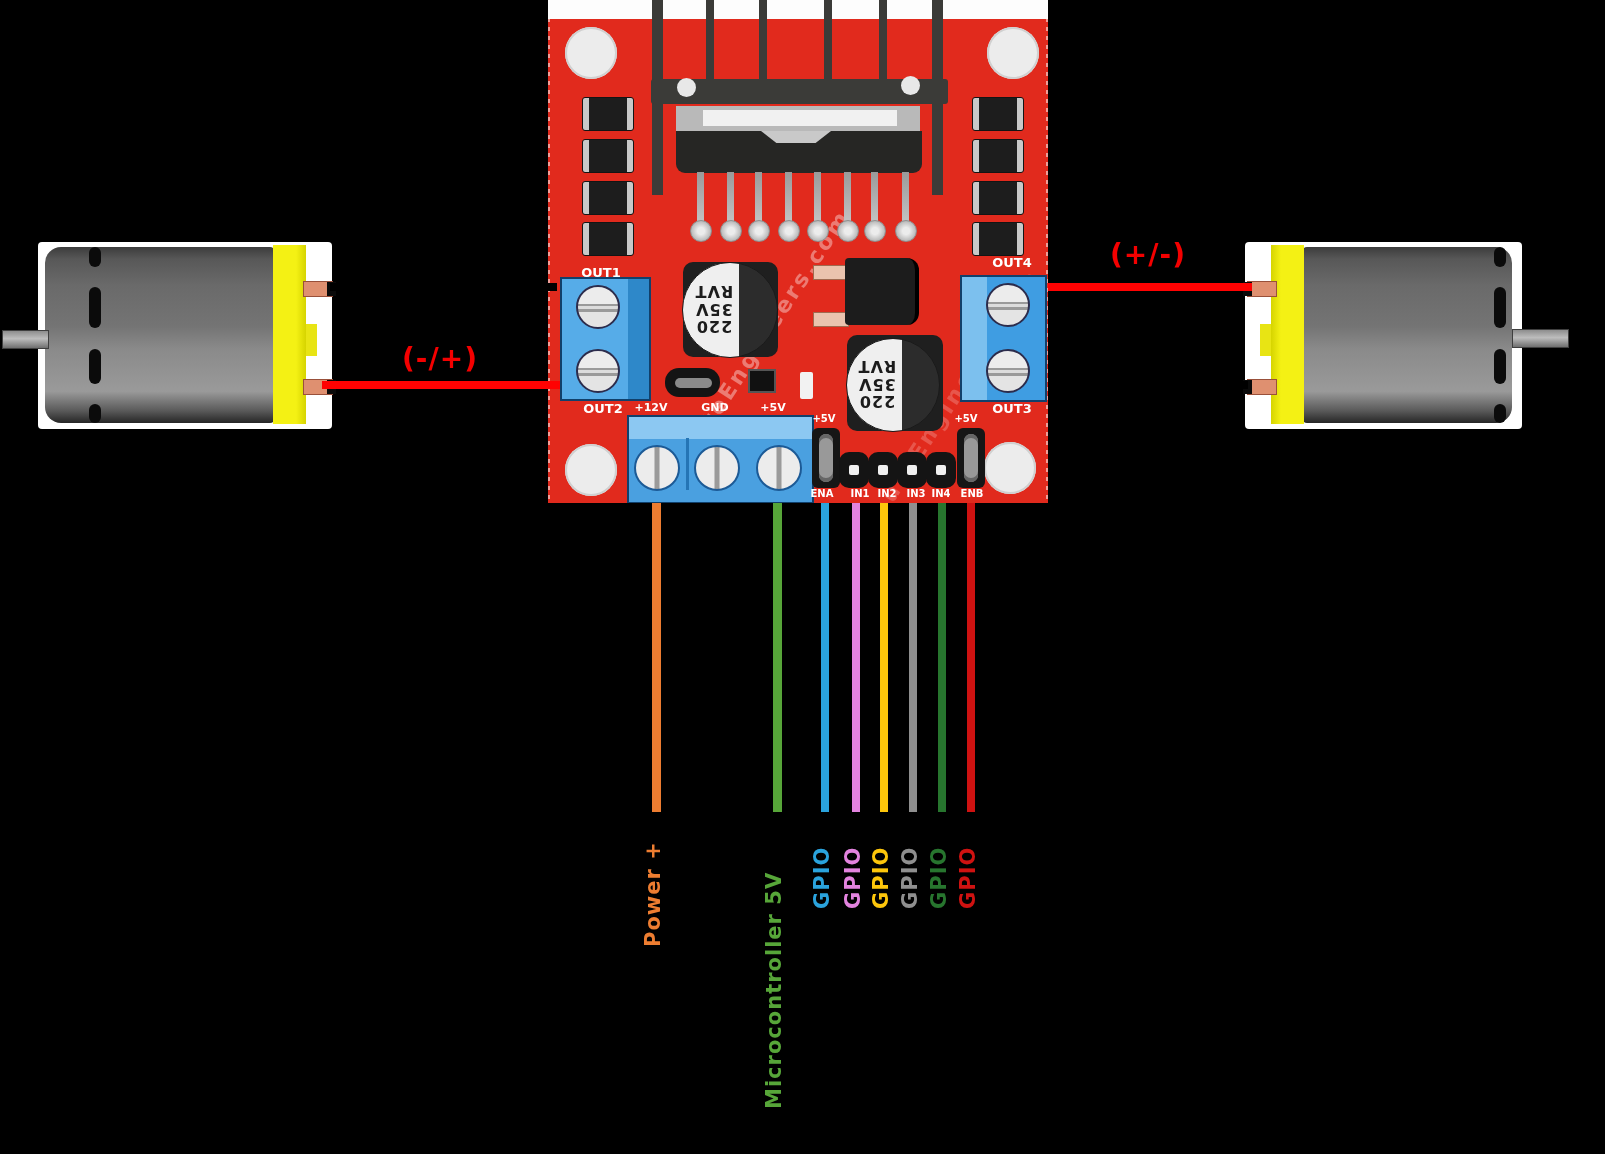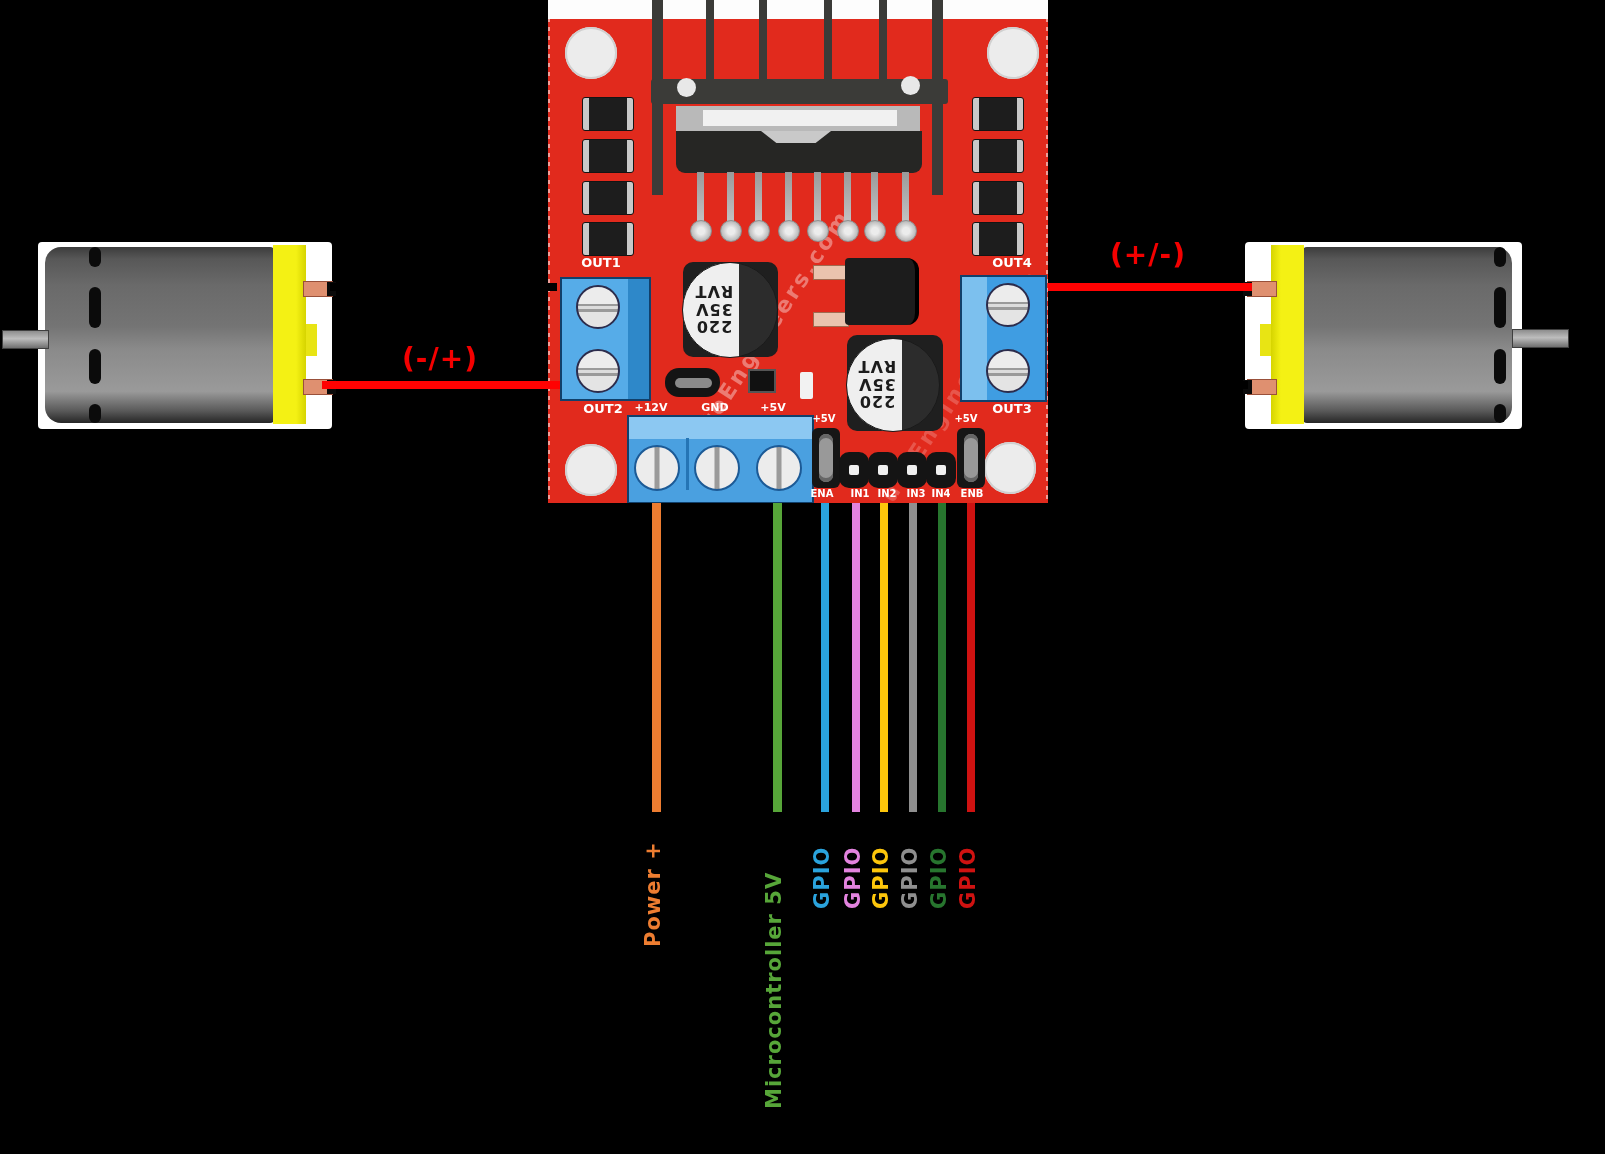--- a/index.html
+++ b/index.html
@@ -125,21 +125,21 @@
 
     <div class="diode" style="left:34px;top:97px;"></div>
     <div class="diode" style="left:34px;top:139px;"></div>
     <div class="diode" style="left:34px;top:181px;"></div>
     <div class="diode" style="left:34px;top:222px;"></div>
     <div class="diode" style="left:424px;top:97px;"></div>
     <div class="diode" style="left:424px;top:139px;"></div>
     <div class="diode" style="left:424px;top:181px;"></div>
     <div class="diode" style="left:424px;top:222px;"></div>
 
-    <div class="blabel" style="left:23px;top:255px;width:60px;font-size:13px;">OUT1</div>
+    <div class="blabel" style="left:23px;top:265px;width:60px;font-size:13px;">OUT1</div>
     <div class="blabel" style="left:434px;top:255px;width:60px;font-size:13px;">OUT4</div>
     <div class="blabel" style="left:25px;top:401px;width:60px;font-size:13px;">OUT2</div>
     <div class="blabel" style="left:434px;top:401px;width:60px;font-size:13px;">OUT3</div>
 
     <div class="tblock" style="left:12px;top:277px;width:87px;height:120px;background:linear-gradient(90deg,#56ace8 76%,#2e88c9 76%);"></div>
     <div class="screwH" style="left:28px;top:285px;width:40px;height:40px;"></div>
     <div class="screwH" style="left:28px;top:349px;width:40px;height:40px;"></div>
     <div class="tblock" style="left:412px;top:275px;width:83px;height:123px;background:linear-gradient(90deg,#7cc0ee 30%,#3f9de2 30%);"></div>
     <div class="screwH" style="left:438px;top:283px;width:40px;height:40px;"></div>
     <div class="screwH" style="left:438px;top:349px;width:40px;height:40px;"></div>

